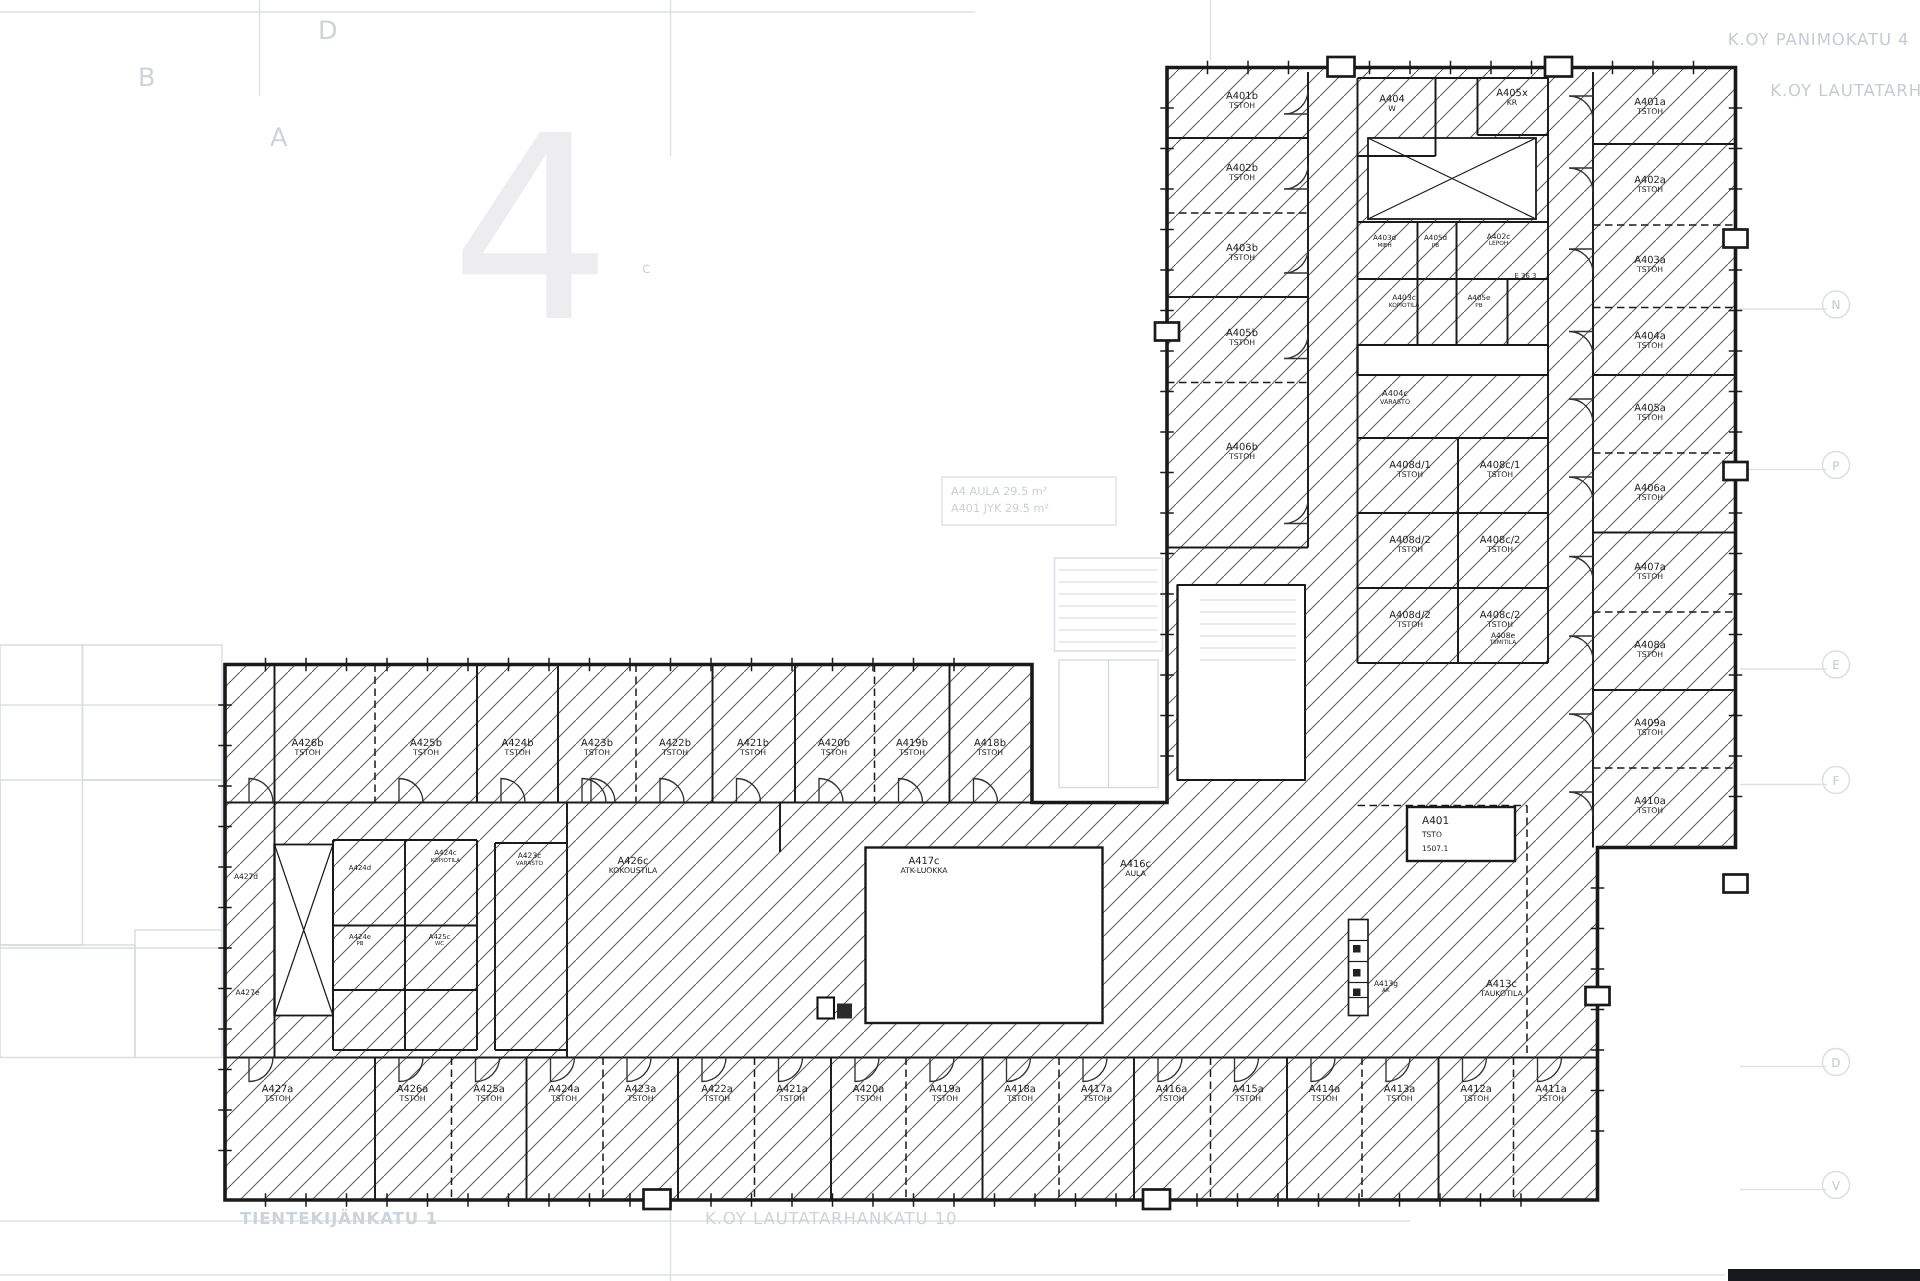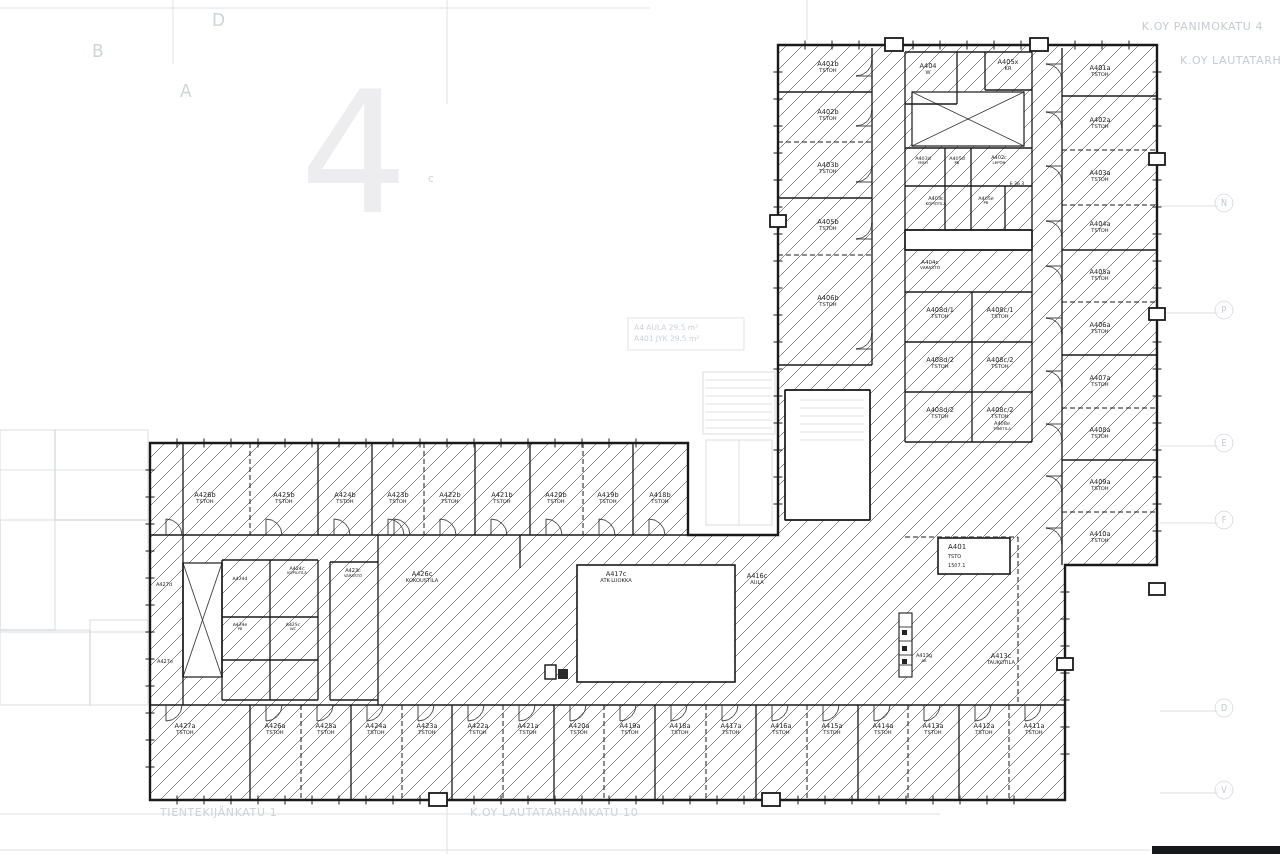--- a/index.html
+++ b/index.html
@@ -1,22 +1,22 @@
 <!DOCTYPE html>
 <html><head>
 <meta charset="utf-8">
 <style>
   html,body{margin:0;padding:0;background:#fff;}
   .canvas{position:relative;width:1280px;height:854px;background:#fff;overflow:hidden;
           font-family:"DejaVu Sans",sans-serif;}
   svg text{font-family:"DejaVu Sans",sans-serif;}
   .corner{position:absolute;color:#c7ccd4;font-size:11px;letter-spacing:.6px;white-space:nowrap;}
-  .tr1{top:20px;right:17px;text-align:center;}
+  .tr1{top:20px;right:7px;text-align:center;}
   .tr2{top:54px;right:-34px;}
-  .bl1{top:806px;left:160px;color:#ced3da;}
+  .bl1{top:806px;left:160px;color:#ced3da;font-weight:bold;}
   .bl2{top:806px;left:470px;color:#ced3da;text-align:center;}
 </style>
 </head>
 <body>
 
 <div class="canvas">
   <svg id="plan" width="1280" height="854" viewBox="0 0 1280 854">
       <defs>
         <pattern id="hh" width="16" height="16" patternUnits="userSpaceOnUse">
           <path d="M-2,18 L18,-2 M-10,8 L8,-10 M8,26 L26,8" stroke="#5a5a5a" stroke-width="0.7" fill="none"></path>

